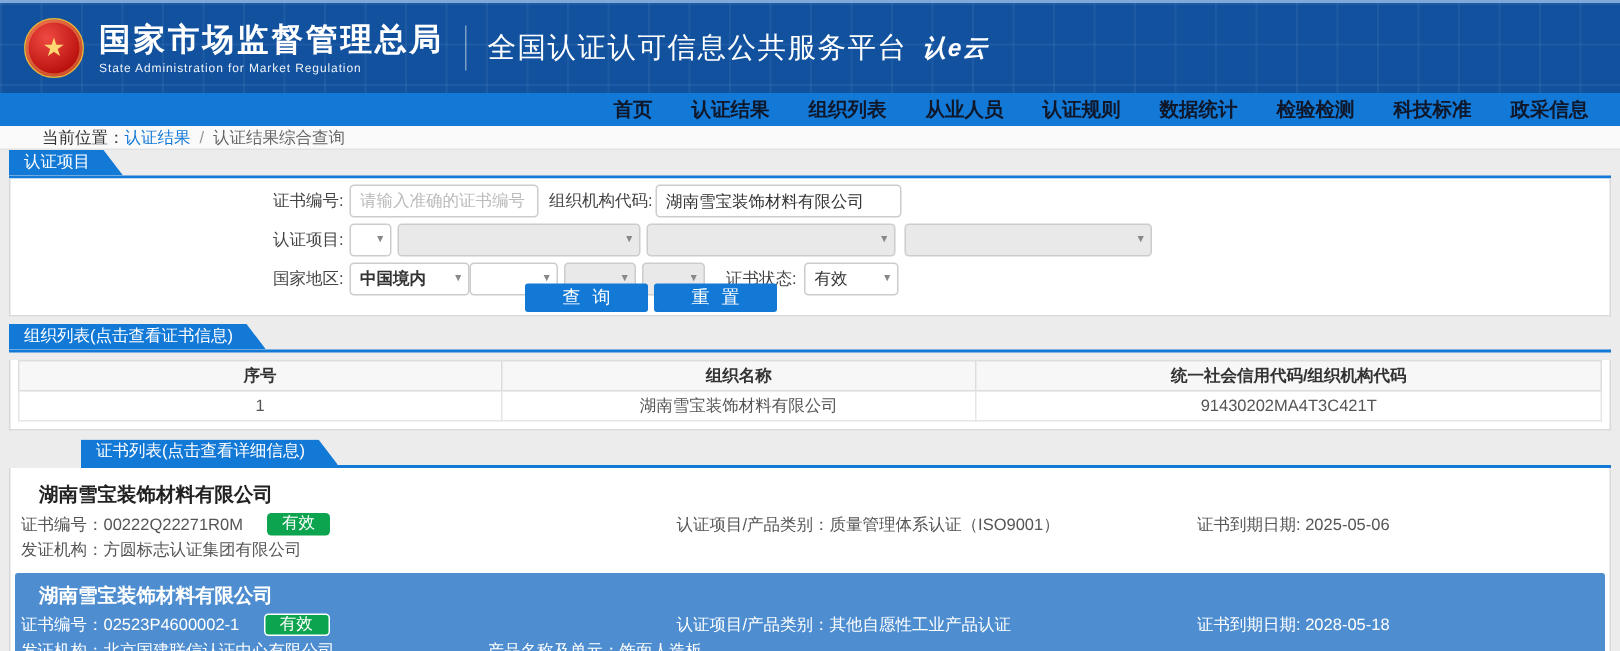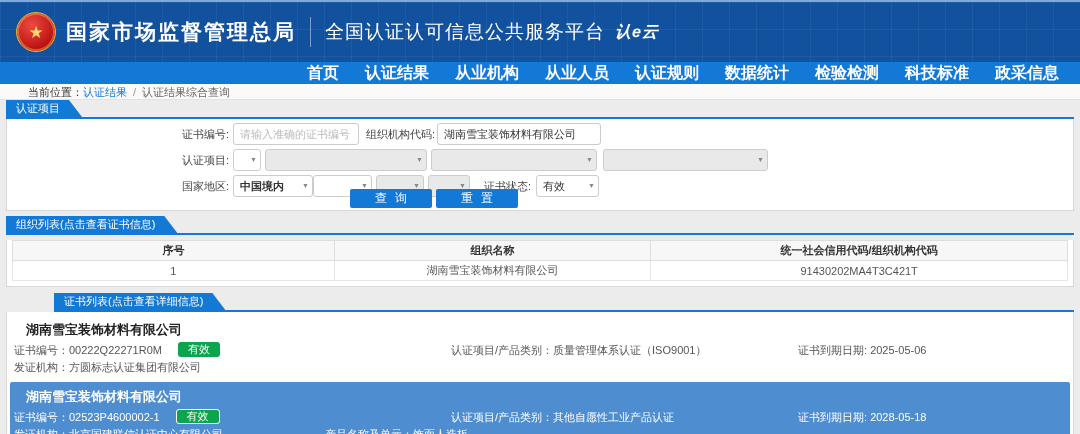--- a/index.html
+++ b/index.html
@@ -22,21 +22,21 @@
   .agency-cn { font-size:21px; font-weight:bold; letter-spacing:2px; line-height:24px; }
   .agency-en { font-size:8px; letter-spacing:.6px; opacity:.92; margin-top:2px; }
   .hdr-divider { width:1px; height:30px; background:rgba(255,255,255,.45); margin:0 14px; }
   .platform { font-size:19px; letter-spacing:1px; font-weight:500; }
   .brand-logo { margin-left:10px; font-size:16px; font-style:italic; font-weight:bold;
     color:#fff; letter-spacing:1px; transform:skewX(-4deg); }
 
   
   .nav { height:22px; background:#1379d6; display:flex; justify-content:flex-end;
     align-items:center; padding-right:8px; }
-  .nav-item { color:#ffffff; font-size:16px; font-weight:bold; line-height:22px;
+  .nav-item { color:#0f172a; font-size:13px; font-weight:bold; line-height:22px;
     padding:0 13px; cursor:pointer; white-space:nowrap; }
 
   
   .breadcrumb { height:16px; background:#fafafa; border-bottom:1px solid #e2e2e2;
     font-size:11px; line-height:16px; padding-left:28px; color:#333; }
   .breadcrumb .bc-link { color:#1379d6; cursor:pointer; }
   .breadcrumb .bc-sep { color:#999; margin:0 6px; }
   .breadcrumb .bc-cur { color:#666; }
 
   
@@ -91,30 +91,31 @@
 <body>
 
 <div class="page">
 
   <div class="header">
     <div class="emblem">
       <span>★</span>
     </div>
     <div class="agency">
       <div class="agency-cn">国家市场监督管理总局</div>
+      <div class="agency-en">State Administration  for  Market Regulation</div>
     </div>
     <div class="hdr-divider"></div>
     <div class="platform">全国认证认可信息公共服务平台</div>
     <div class="brand-logo">认e云</div>
   </div>
 
   <div class="nav">
     <span class="nav-item">首页</span>
     <span class="nav-item">认证结果</span>
-    <span class="nav-item">从业机构</span>
+    <span class="nav-item">组织列表</span>
     <span class="nav-item">从业人员</span>
     <span class="nav-item">认证规则</span>
     <span class="nav-item">数据统计</span>
     <span class="nav-item">检验检测</span>
     <span class="nav-item">科技标准</span>
     <span class="nav-item">政采信息</span>
   </div>
 
   <div class="breadcrumb">
     <span>当前位置：</span><span class="bc-link">认证结果</span><span class="bc-sep">/</span><span class="bc-cur">认证结果综合查询</span>

